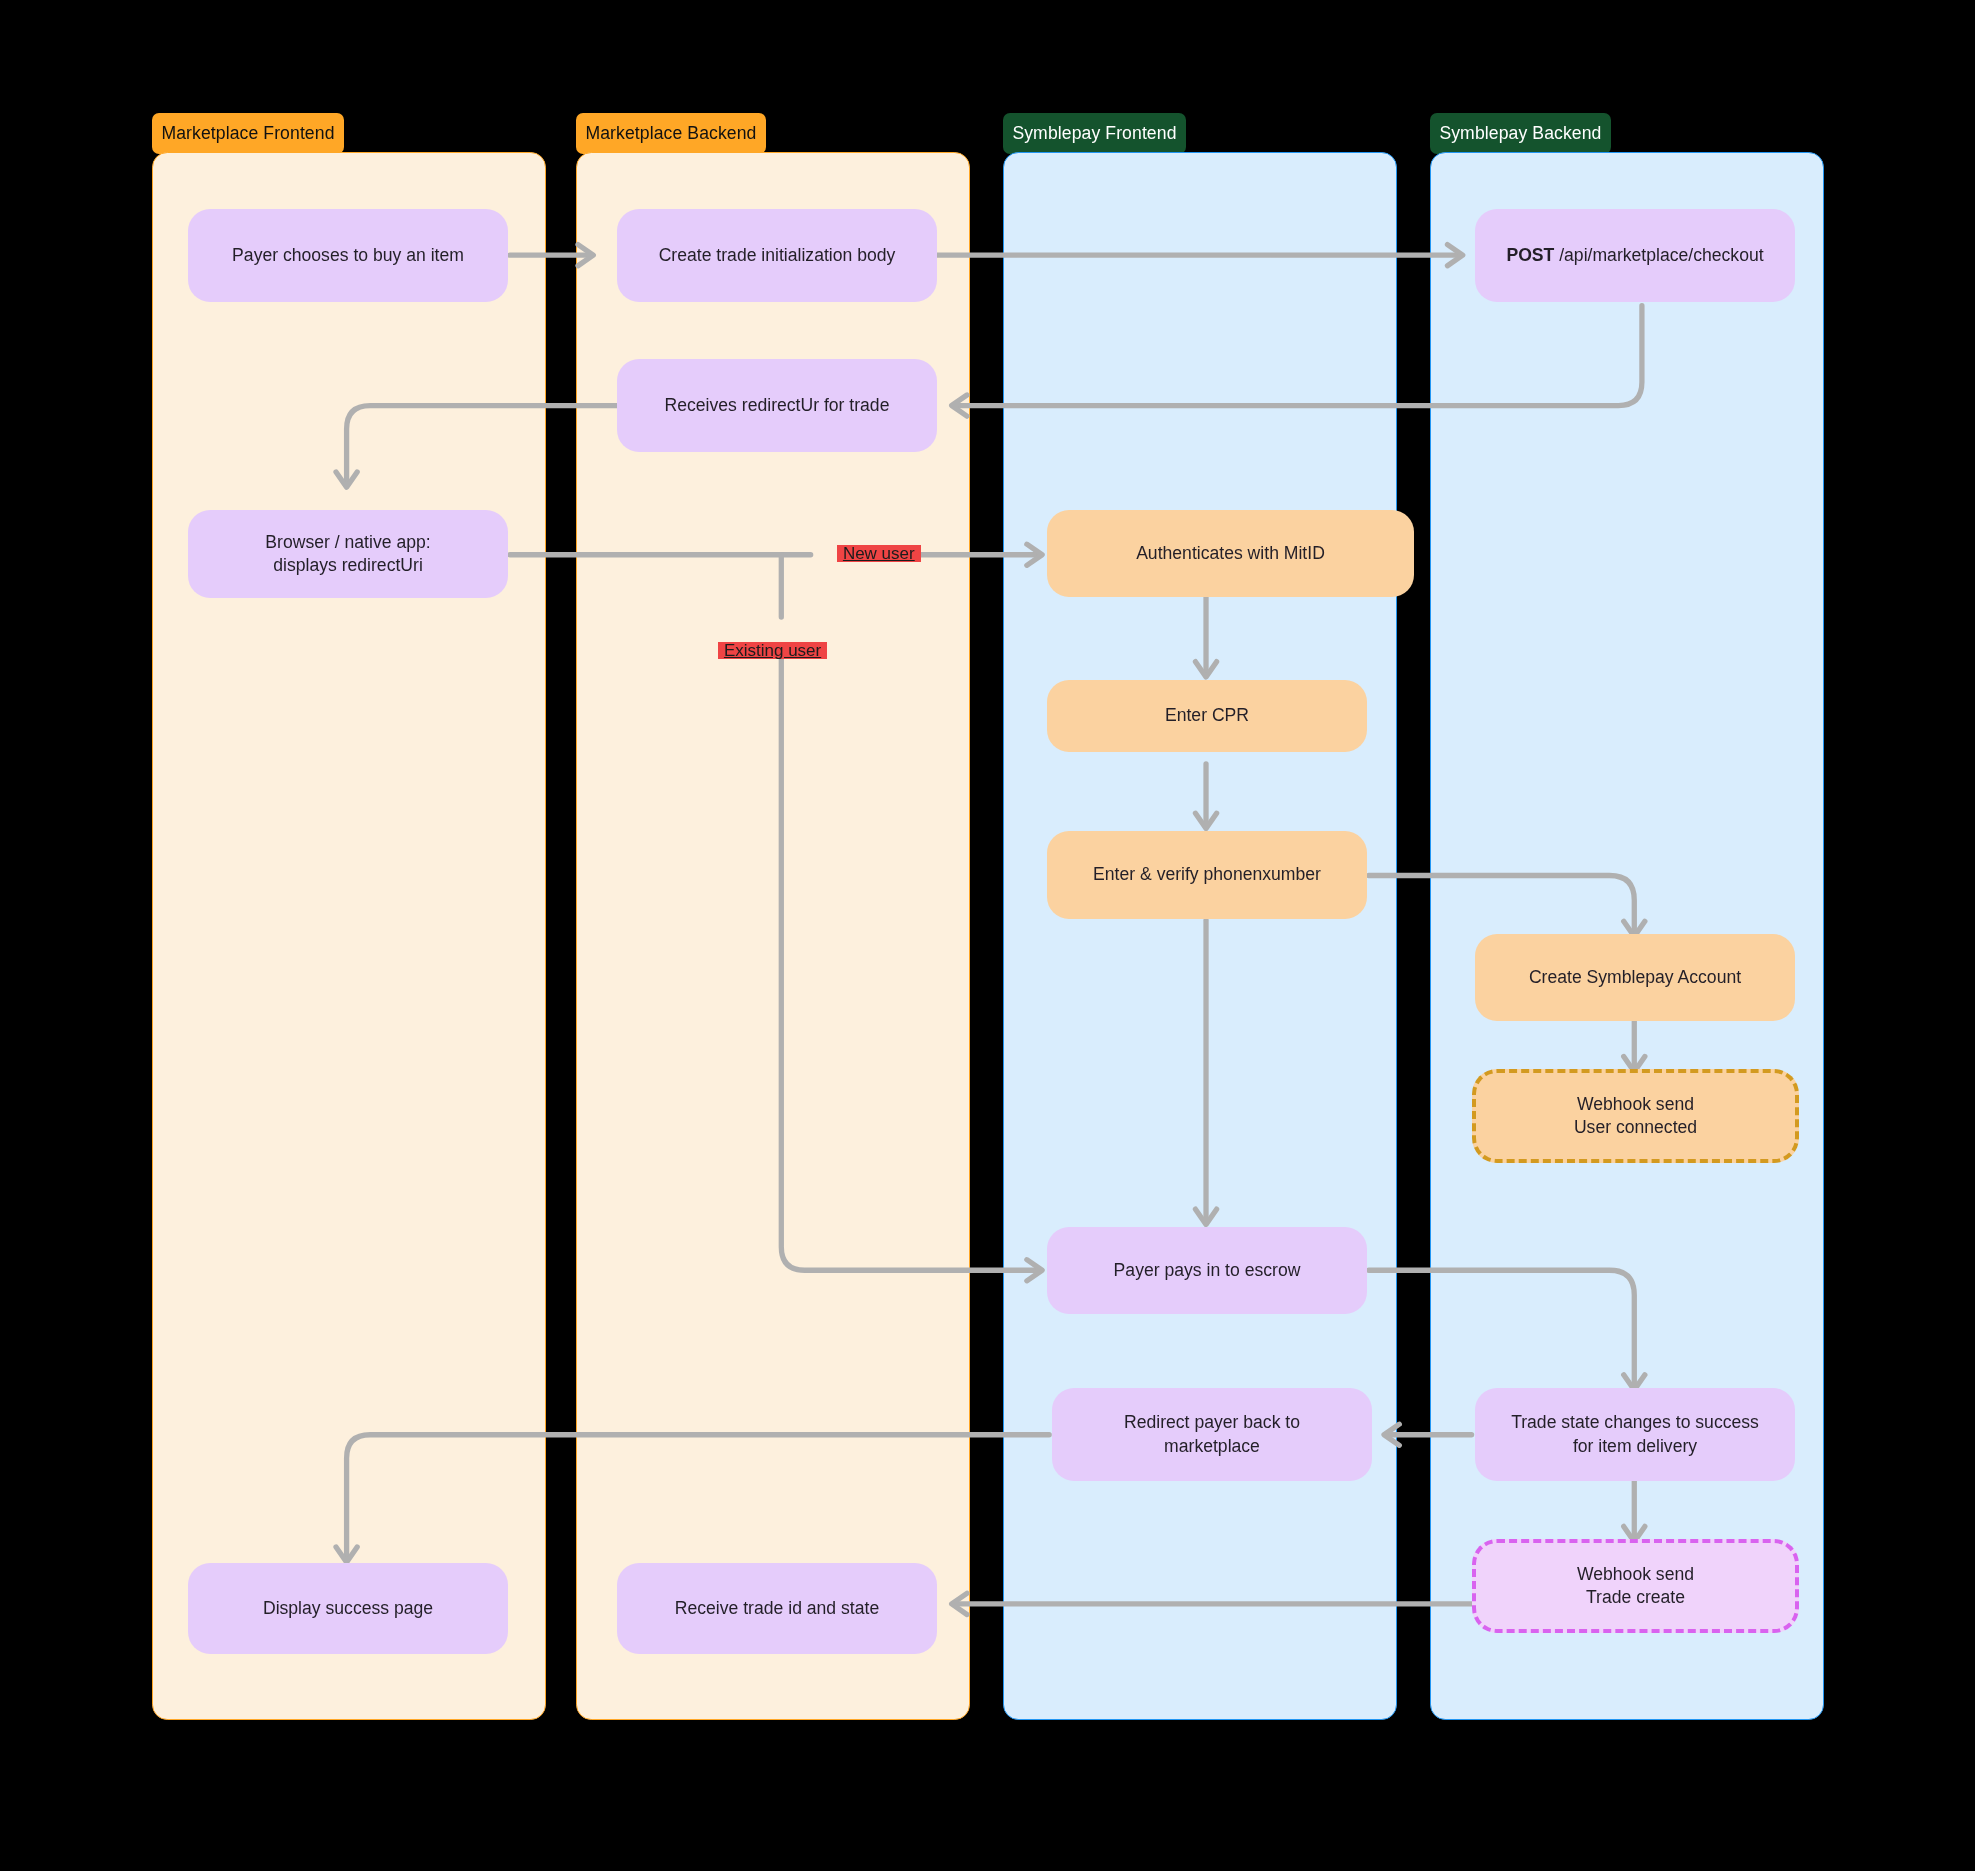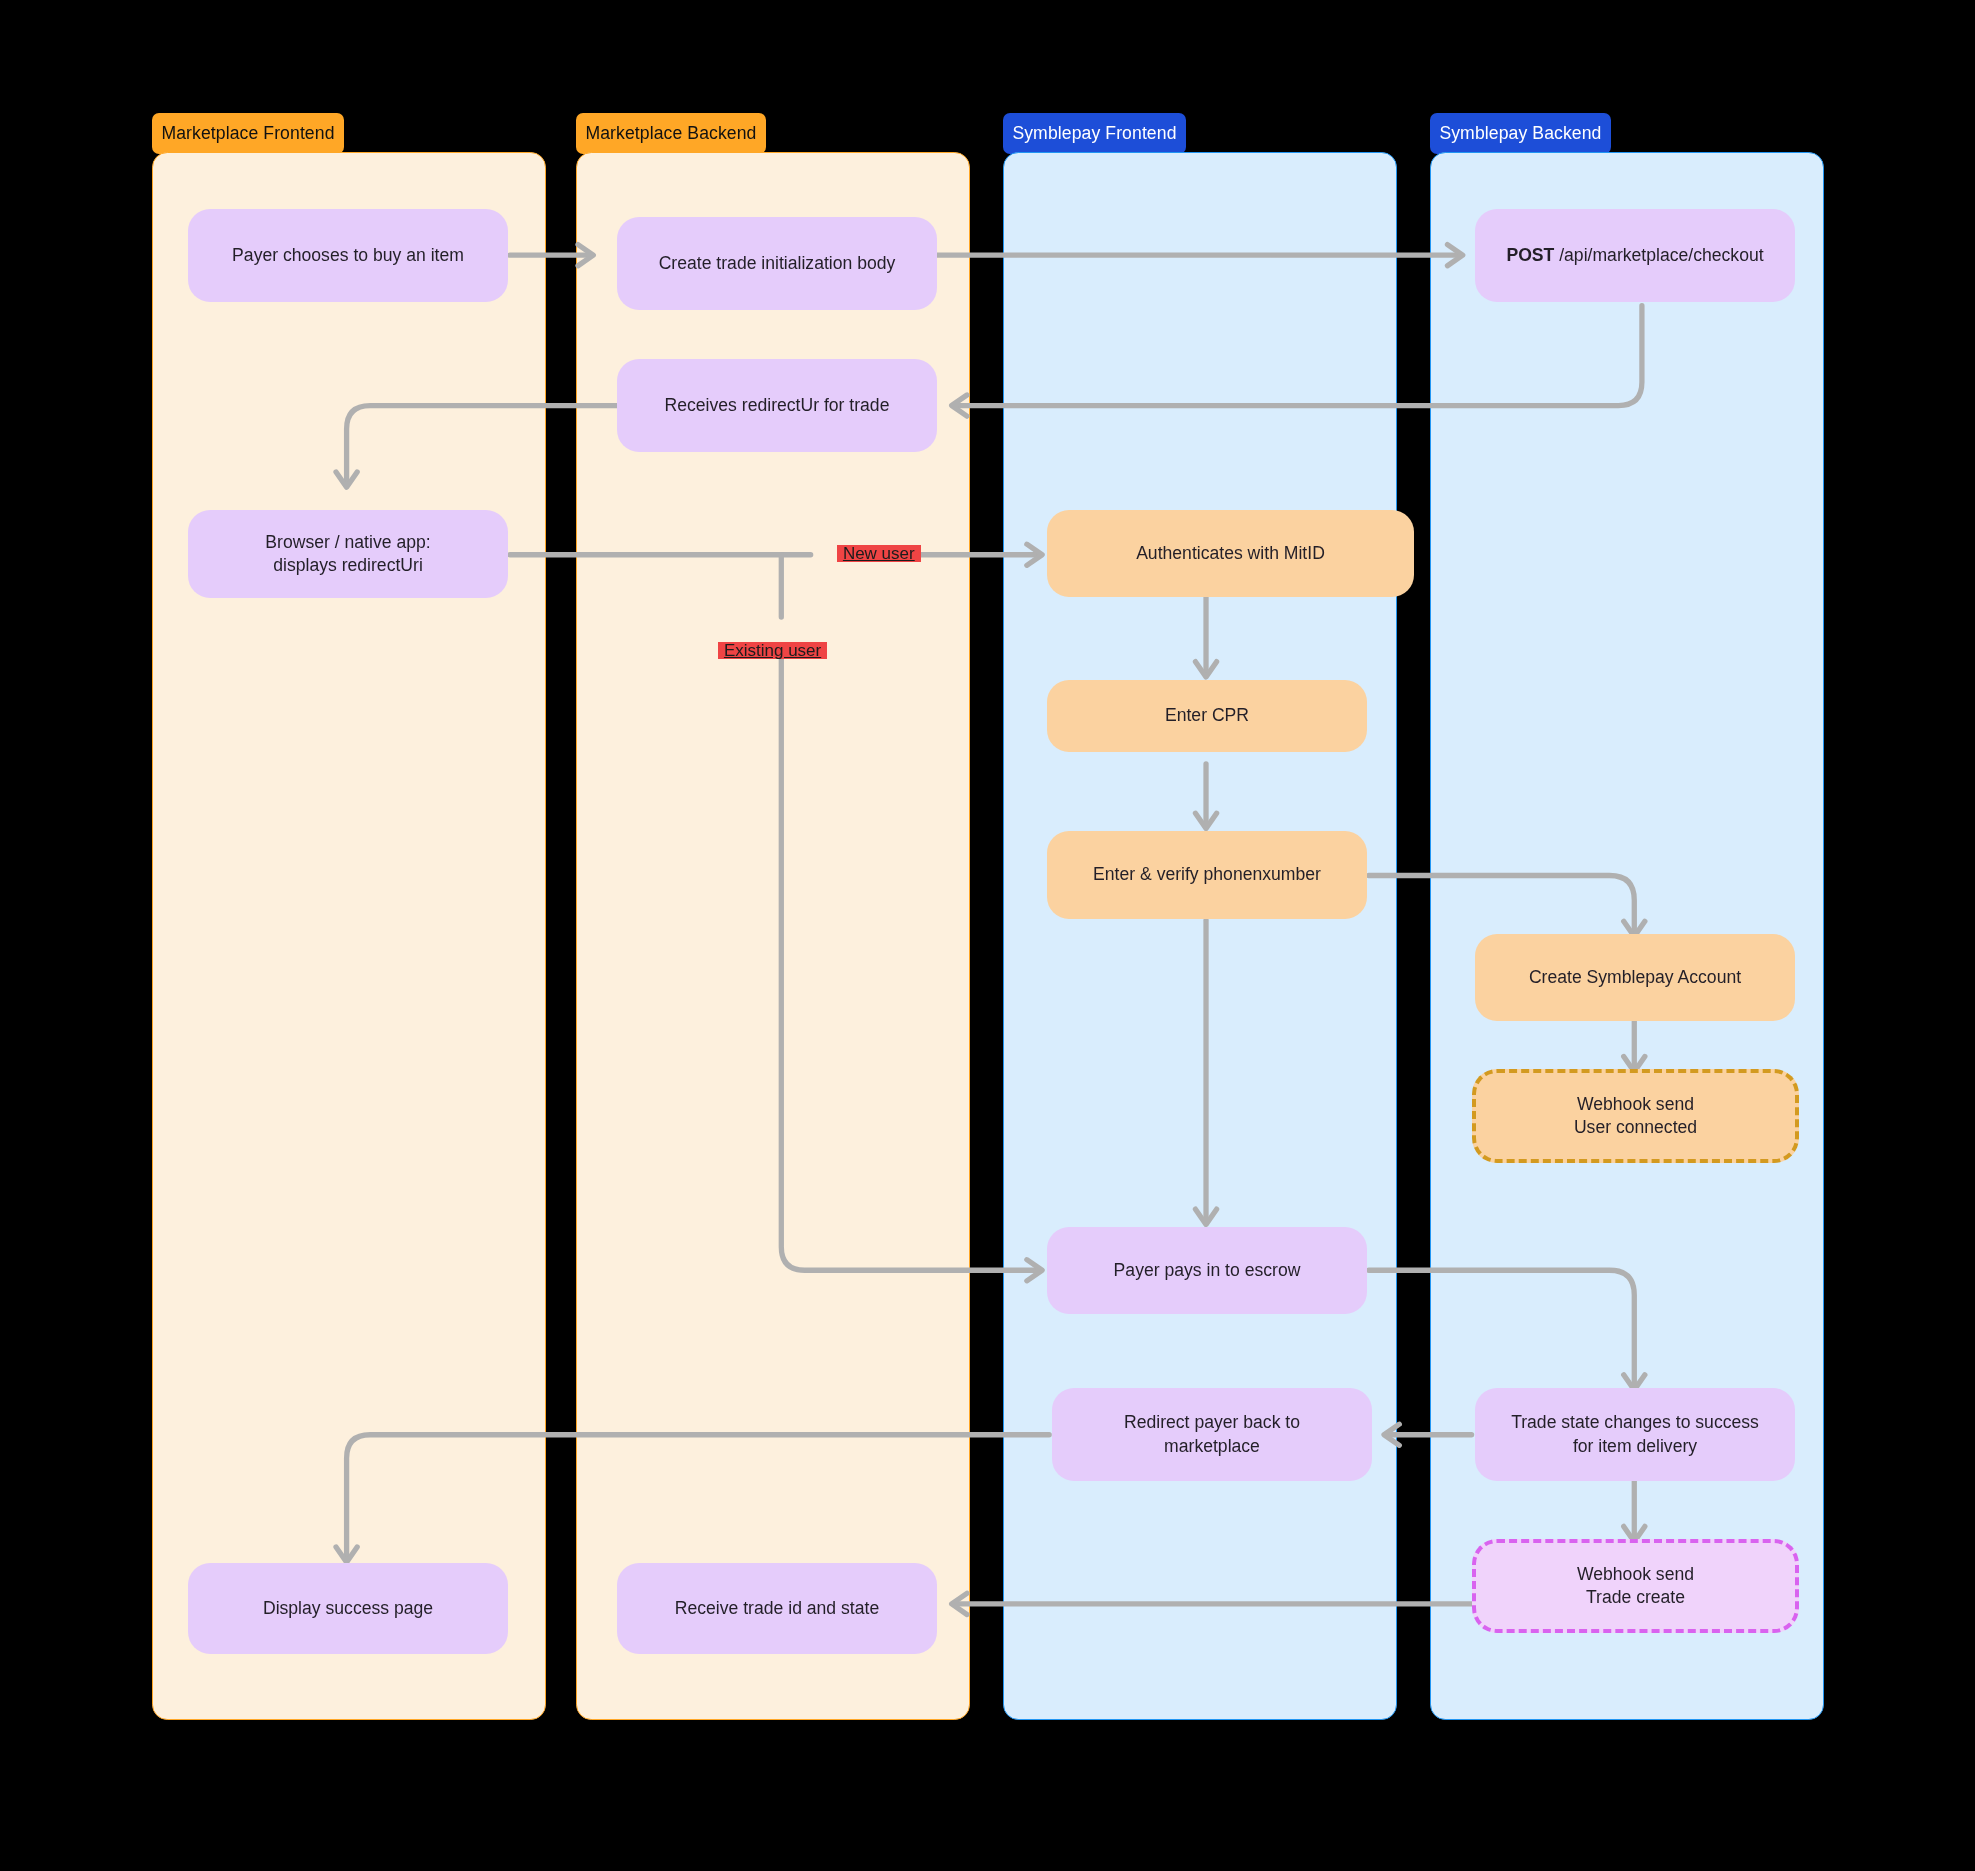--- a/index.html
+++ b/index.html
@@ -9,21 +9,21 @@
 
   
   .lane{position:absolute;border-radius:15.3px;box-sizing:border-box;}
   .lane.orange{background:#fdf0dd;border:1.8px solid #ffa726;}
   .lane.blue{background:#d9edfd;border:1.8px solid #2196f3;}
 
   .lane-title{position:absolute;display:flex;align-items:center;justify-content:center;
     height:41px;border-radius:7px;padding:0 9.4px;box-sizing:border-box;
     font-size:17.6px;white-space:nowrap;letter-spacing:0.1px;}
   .lane-title.orange{background:#ffa726;color:#111;}
-  .lane-title.blue{background:#1d4ed8;color:#fff;}
+  .lane-title.blue{background:#14532d;color:#fff;}
 
   
   .node{position:absolute;display:flex;align-items:center;justify-content:center;
     text-align:center;box-sizing:border-box;border-radius:22px;
     font-size:17.6px;line-height:1.32;color:#231f28;padding:3.5px 10.6px;}
   .node.purple{background:#e5ccfb;}
   .node.peach{background:#fbd2a0;}
   .node.dashed-peach{background:#fbd2a0;border:4.1px dashed #d39a20;border-radius:25px;}
   .node.dashed-purple{background:#f0d3fb;border:4.1px dashed #d963ef;border-radius:25px;}
   .node .two-line{display:block;}
@@ -120,21 +120,21 @@
 
   <div class="node purple" style="left:188px;top:510px;width:320px;height:88px;flex-direction:column;">
     <span class="two-line">Browser / native app:</span>
     <span class="two-line">displays redirectUri</span>
   </div>
 
   <div class="node purple" style="left:188px;top:1563px;width:320px;height:91px;">
     <span>Display success page</span>
   </div>
 
-  <div class="node purple" style="left:617px;top:209px;width:320px;height:93px;margin-top:8px;">
+  <div class="node purple" style="left:617px;top:209px;width:320px;height:93px;">
     <span>Create trade initialization body</span>
   </div>
 
   <div class="node purple" style="left:617px;top:359px;width:320px;height:93px;">
     <span>Receives redirectUr for trade</span>
   </div>
 
   <div class="node purple" style="left:617px;top:1563px;width:320px;height:91px;">
     <span>Receive trade id and state</span>
   </div>

